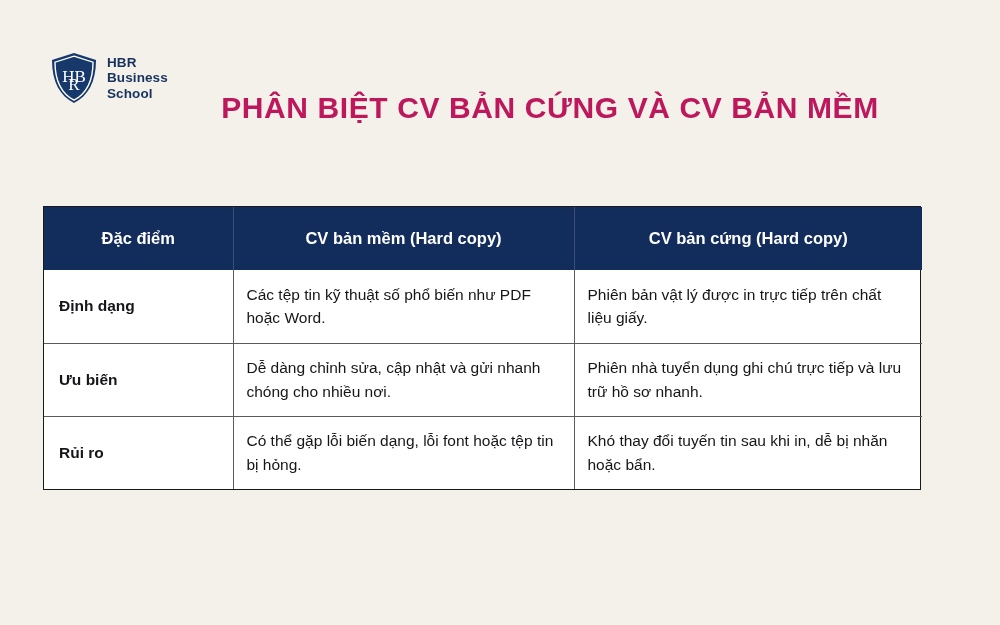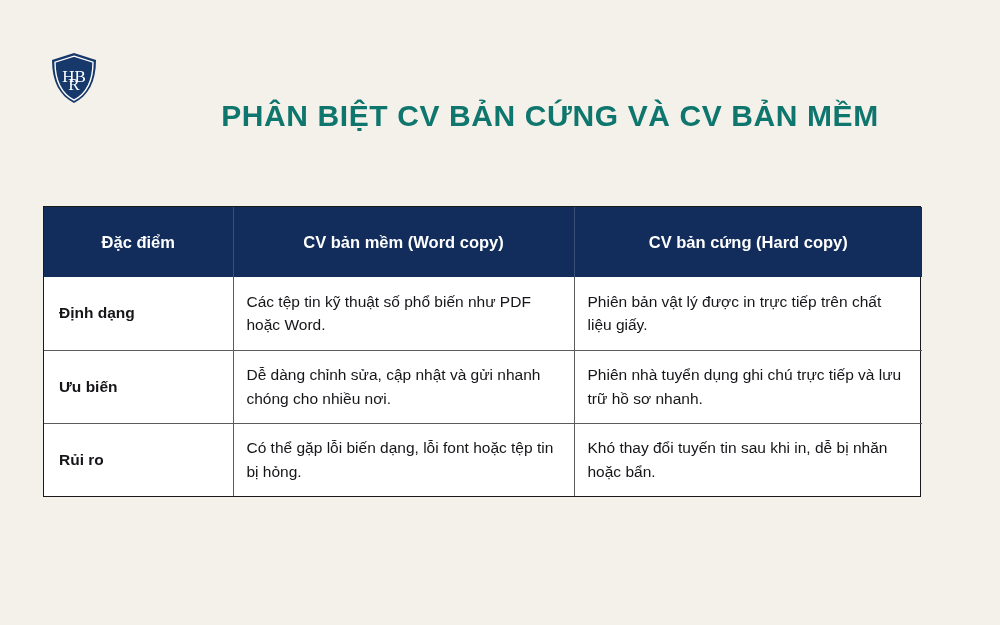--- a/index.html
+++ b/index.html
@@ -50,26 +50,26 @@
   }
 
   .title-block {
     position: absolute;
     left: 160px;
     right: 60px;
     top: 84px;
     text-align: center;
   }
   .title-line {
-    color: #0f766e;
+    color: #be185d;
     font-weight: bold;
     font-size: 30px;
     letter-spacing: 0.6px;
     line-height: 1.33;
-    margin: 12px;
+    margin: 4px;
     white-space: nowrap;
   }
 
   
   .table-wrap {
     position: absolute;
     left: 43px;
     top: 206px;
     width: 878px;
     border: 1.5px solid #1a1a1a;
@@ -83,21 +83,21 @@
   }
   table.cmp col.c1 { width: 189px; }
   table.cmp col.c2 { width: 341px; }
   table.cmp col.c3 { width: 348px; }
 
   table.cmp thead th {
     background: #122d5b;
     color: #ffffff;
     font-size: 16.5px;
     font-weight: bold;
-    height: 70px;
+    height: 63px;
     text-align: center;
     vertical-align: middle;
     padding: 0 10px;
     border-right: 1px solid #3a4f76;
     box-sizing: border-box;
   }
   table.cmp thead th:last-child { border-right: none; }
 
   table.cmp tbody td {
     height: 73px;
@@ -128,37 +128,42 @@
 
 <div class="page">
 
   <div class="brand">
     <svg class="brand-shield" viewBox="0 0 48 52">
       <path d="M24 1 L46 8 C46 30 38 44 24 51 C10 44 2 30 2 8 Z" fill="#17386b"></path>
       <path d="M24 4.2 L43 10.2 C43 29.4 35.8 41.9 24 48.2 C12.2 41.9 5 29.4 5 10.2 Z" fill="none" stroke="#ffffff" stroke-width="1.4"></path>
       <text x="24" y="30" text-anchor="middle" font-family="'Liberation Serif', serif" font-size="17" fill="#ffffff">HB</text>
       <text x="24" y="38" text-anchor="middle" font-family="'Liberation Serif', serif" font-size="17" fill="#ffffff">R</text>
     </svg>
+    <div class="brand-words">
+      <span>HBR</span>
+      <span>Business</span>
+      <span>School</span>
+    </div>
   </div>
 
   <div class="title-block">
     <div class="title-line">PHÂN BIỆT CV BẢN CỨNG VÀ CV BẢN MỀM</div>
   </div>
 
   <div class="table-wrap">
     <table class="cmp">
       <colgroup>
         <col class="c1">
           <col class="c2">
           <col class="c3">
       </colgroup>
       <thead>
         <tr>
           <th>Đặc điểm</th>
-          <th>CV bản mềm (Word copy)</th>
+          <th>CV bản mềm (Hard copy)</th>
           <th>CV bản cứng (Hard copy)</th>
         </tr>
       </thead>
       <tbody>
         <tr>
           <td class="feature">Định dạng</td>
           <td class="detail">Các tệp tin kỹ thuật số phổ biến như PDF hoặc Word.</td>
           <td class="detail">Phiên bản vật lý được in trực tiếp trên chất liệu giấy.</td>
         </tr>
         <tr>

